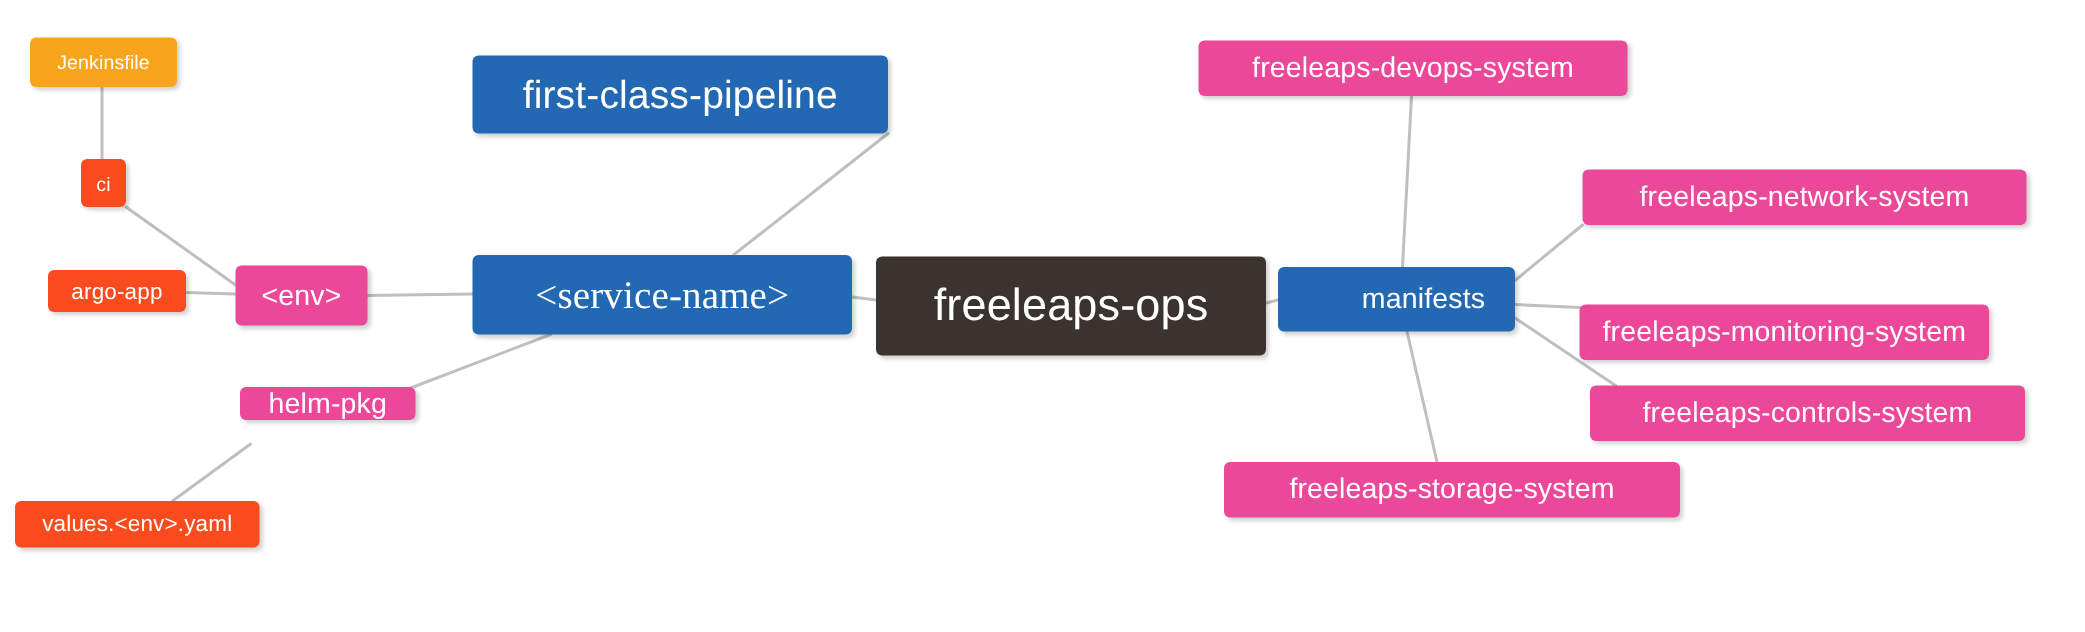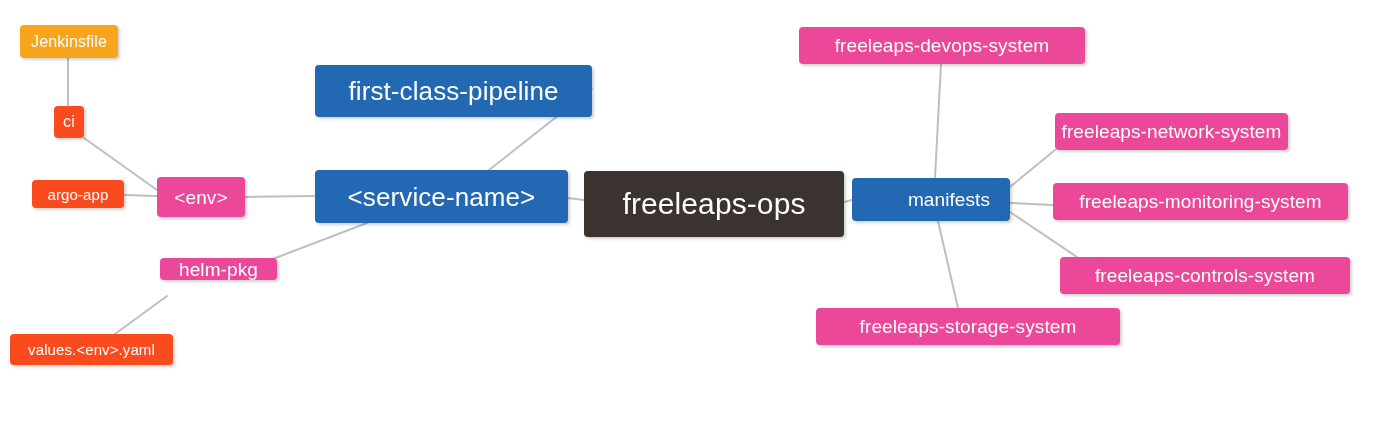--- a/index.html
+++ b/index.html
@@ -53,21 +53,21 @@
     background: #f8a51b;
   }
   .node-red {
     background: #fa4b1e;
   }
   .size-xl { font-size: 30px; }
   .size-lg { font-size: 26px; }
   .size-md { font-size: 19px; }
   .size-sm { font-size: 19px; }
   .size-xs { font-size: 15px; }
-  .size-xxs { font-size: 16px; }
+  .size-xxs { font-size: 13px; }
 </style>
 </head>
 <body>
 
 <div id="mindmap">
   <svg id="edges" viewBox="0 0 1390 421" xmlns="http://www.w3.org/2000/svg">
       <line x1="584" y1="200" x2="568" y2="198" stroke="#bfbfbf" stroke-width="2" stroke-linecap="round"></line>
       <line x1="844" y1="202" x2="852" y2="200" stroke="#bfbfbf" stroke-width="2" stroke-linecap="round"></line>
       <line x1="489" y1="170" x2="592" y2="89" stroke="#bfbfbf" stroke-width="2" stroke-linecap="round"></line>
       <line x1="315" y1="196" x2="245" y2="197" stroke="#bfbfbf" stroke-width="2" stroke-linecap="round"></line>
@@ -77,28 +77,28 @@
       <line x1="68" y1="106" x2="68" y2="58" stroke="#bfbfbf" stroke-width="2" stroke-linecap="round"></line>
       <line x1="167" y1="296" x2="115" y2="334" stroke="#bfbfbf" stroke-width="2" stroke-linecap="round"></line>
       <line x1="935" y1="178" x2="941" y2="64" stroke="#bfbfbf" stroke-width="2" stroke-linecap="round"></line>
       <line x1="1010" y1="187" x2="1055" y2="150" stroke="#bfbfbf" stroke-width="2" stroke-linecap="round"></line>
       <line x1="1010" y1="203" x2="1053" y2="205" stroke="#bfbfbf" stroke-width="2" stroke-linecap="round"></line>
       <line x1="1010" y1="212" x2="1077" y2="257" stroke="#bfbfbf" stroke-width="2" stroke-linecap="round"></line>
       <line x1="938" y1="221" x2="958" y2="308" stroke="#bfbfbf" stroke-width="2" stroke-linecap="round"></line>
     </svg>
   <div id="node-layer">
       <div class="node node-root size-xl" style="left: 584px; top: 171px; width: 260px; height: 66px;">freeleaps-ops</div>
-      <div class="node node-blue size-lg" style="left: 315px; top: 170px; width: 253px; height: 53px;">&lt;service-name&gt;</div>
-      <div class="node node-blue size-lg" style="left: 315px; top: 37px; width: 277px; height: 52px; margin-top: 28px;">first-class-pipeline</div>
+      <div class="node node-blue size-lg" style="left: 315px; top: 170px; width: 253px; height: 53px; font-family: Liberation Serif, serif;">&lt;service-name&gt;</div>
+      <div class="node node-blue size-lg" style="left: 315px; top: 37px; width: 277px; height: 52px;">first-class-pipeline</div>
       <div class="node node-blue size-md" style="left: 852px; top: 178px; width: 158px; height: 43px; padding-left: 36px;">manifests</div>
       <div class="node node-green size-md" style="left: 157px; top: 177px; width: 88px; height: 40px;">&lt;env&gt;</div>
       <div class="node node-green size-sm" style="left: 160px; top: 258px; width: 117px; height: 22px;">helm-pkg</div>
       <div class="node node-red size-xxs" style="left: 54px; top: 106px; width: 30px; height: 32px;">ci</div>
       <div class="node node-orange size-xxs" style="left: 20px; top: 25px; width: 98px; height: 33px;">Jenkinsfile</div>
       <div class="node node-red size-xs" style="left: 32px; top: 180px; width: 92px; height: 28px;">argo-app</div>
       <div class="node node-red size-xs" style="left: 10px; top: 334px; width: 163px; height: 31px;">values.&lt;env&gt;.yaml</div>
       <div class="node node-green size-sm" style="left: 799px; top: 27px; width: 286px; height: 37px;">freeleaps-devops-system</div>
-      <div class="node node-green size-sm" style="left: 1055px; top: 113px; width: 233px; height: 37px;">freeleaps-network-system</div>
-      <div class="node node-green size-sm" style="left: 1053px; top: 183px; width: 295px; height: 37px;">freeleaps-monitoring-system</div>
+      <div class="node node-green size-sm" style="left: 1055px; top: 113px; width: 296px; height: 37px;">freeleaps-network-system</div>
+      <div class="node node-green size-sm" style="left: 1053px; top: 203px; width: 273px; height: 37px;">freeleaps-monitoring-system</div>
       <div class="node node-green size-sm" style="left: 1060px; top: 257px; width: 290px; height: 37px;">freeleaps-controls-system</div>
       <div class="node node-green size-sm" style="left: 816px; top: 308px; width: 304px; height: 37px;">freeleaps-storage-system</div>
     </div>
 </div>
 
 </body></html>

